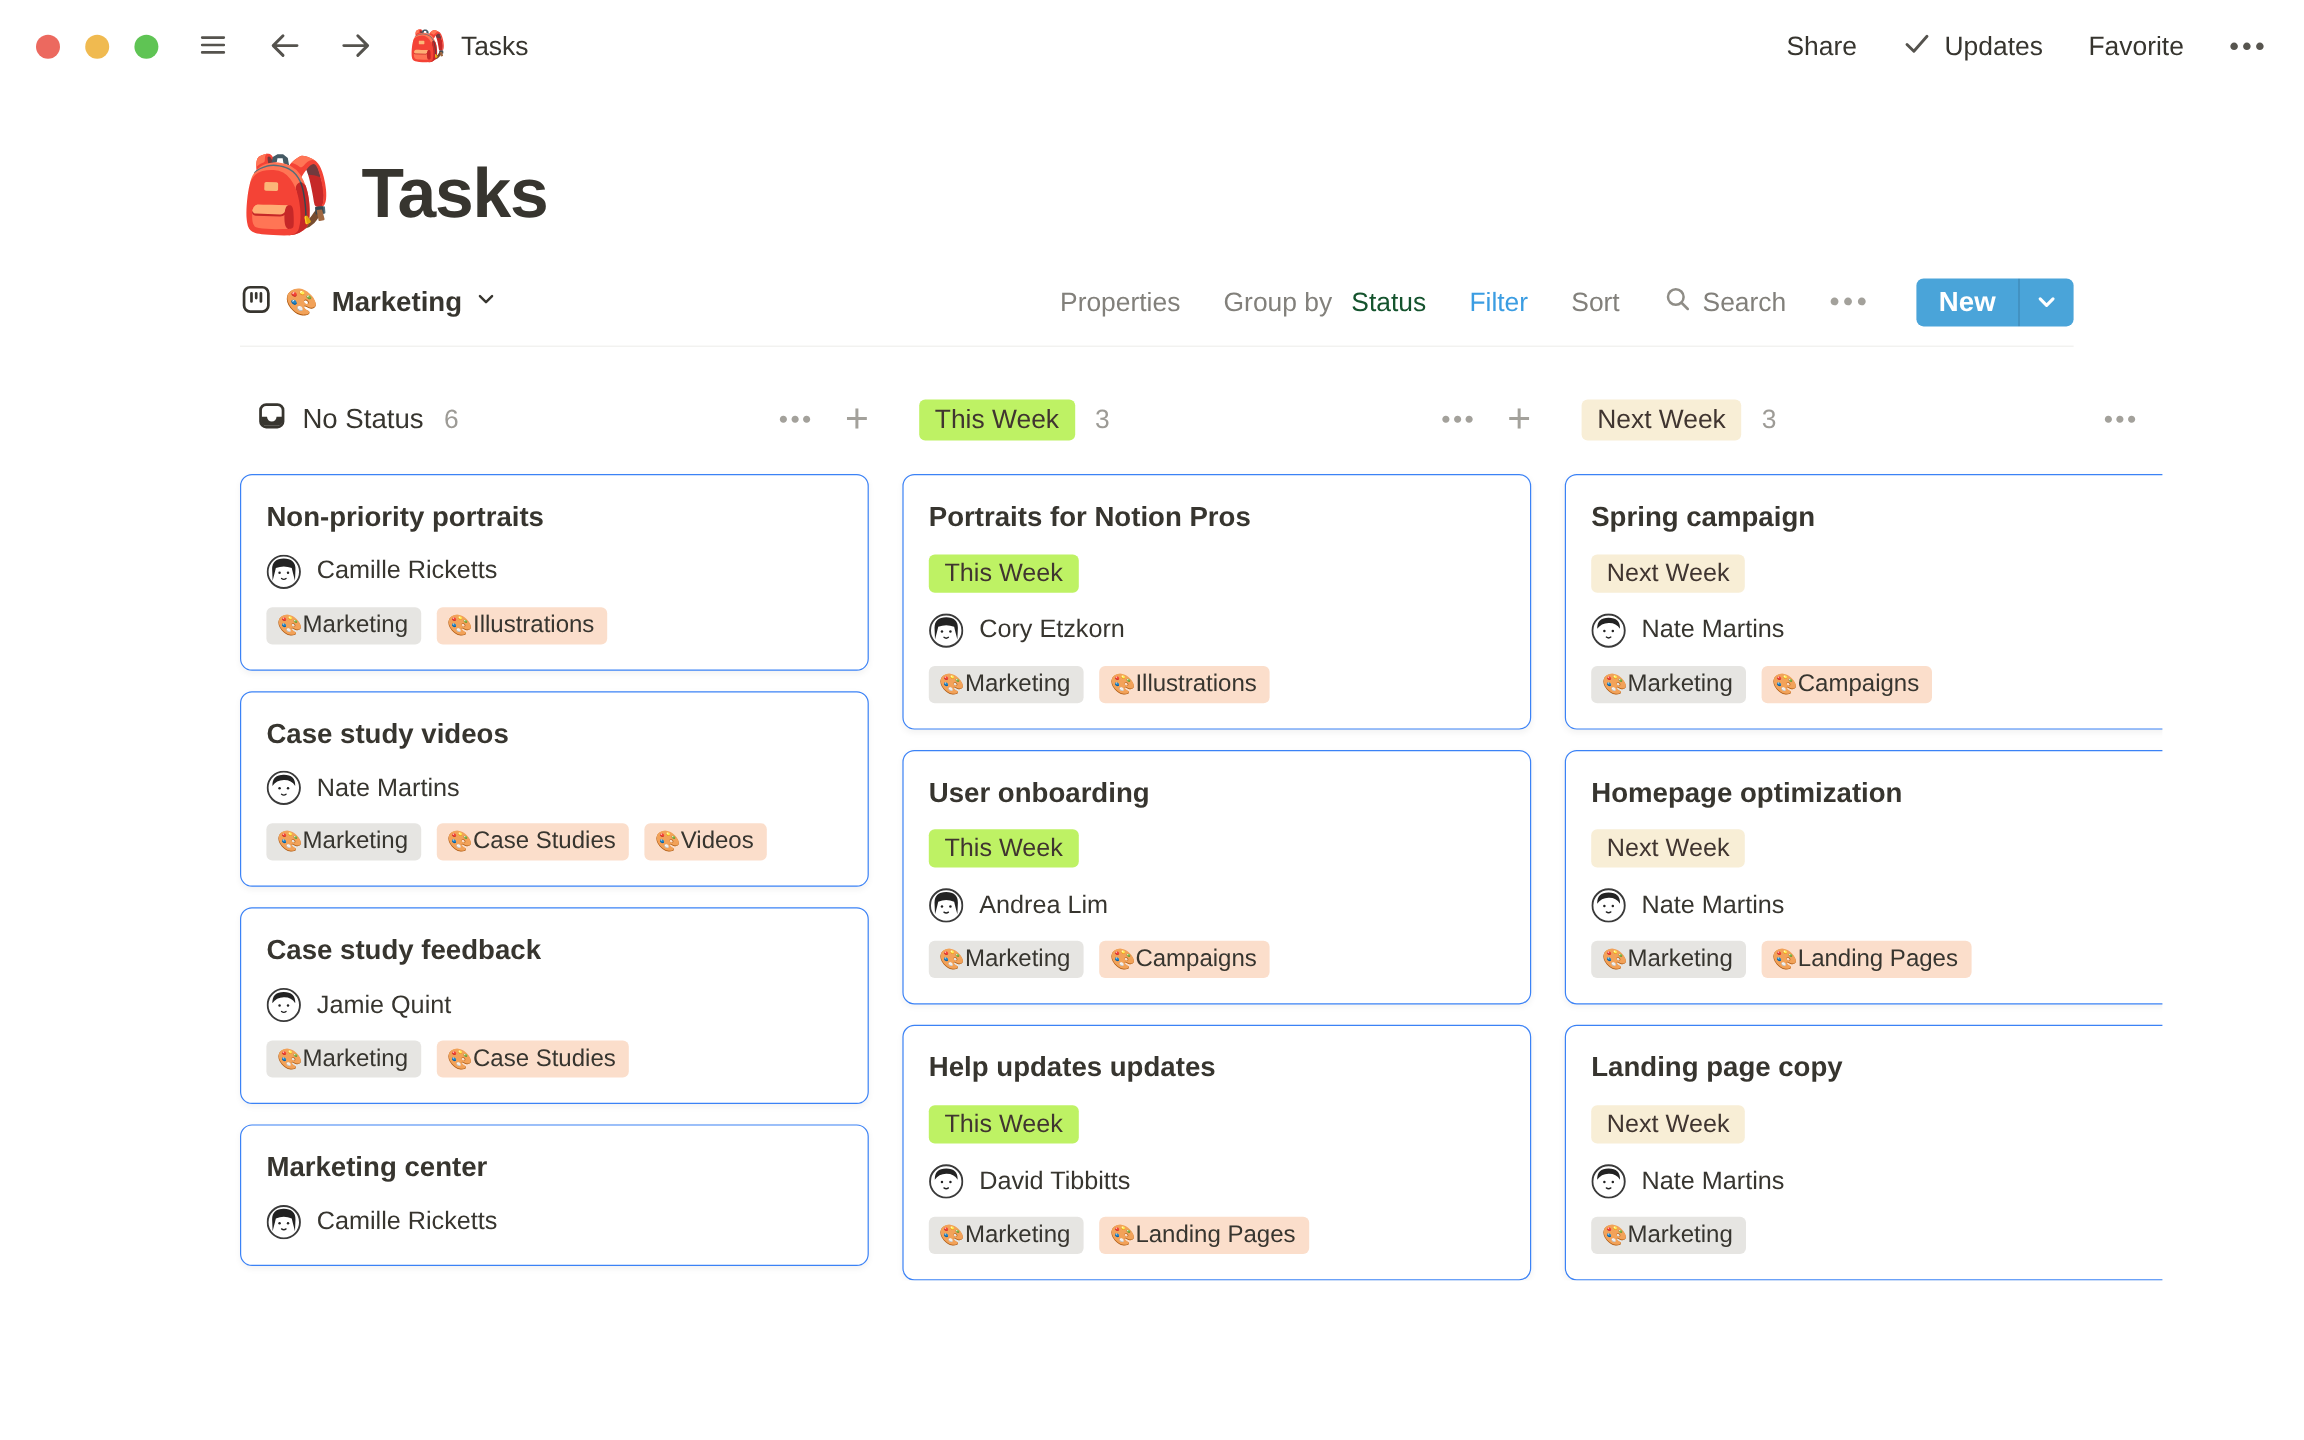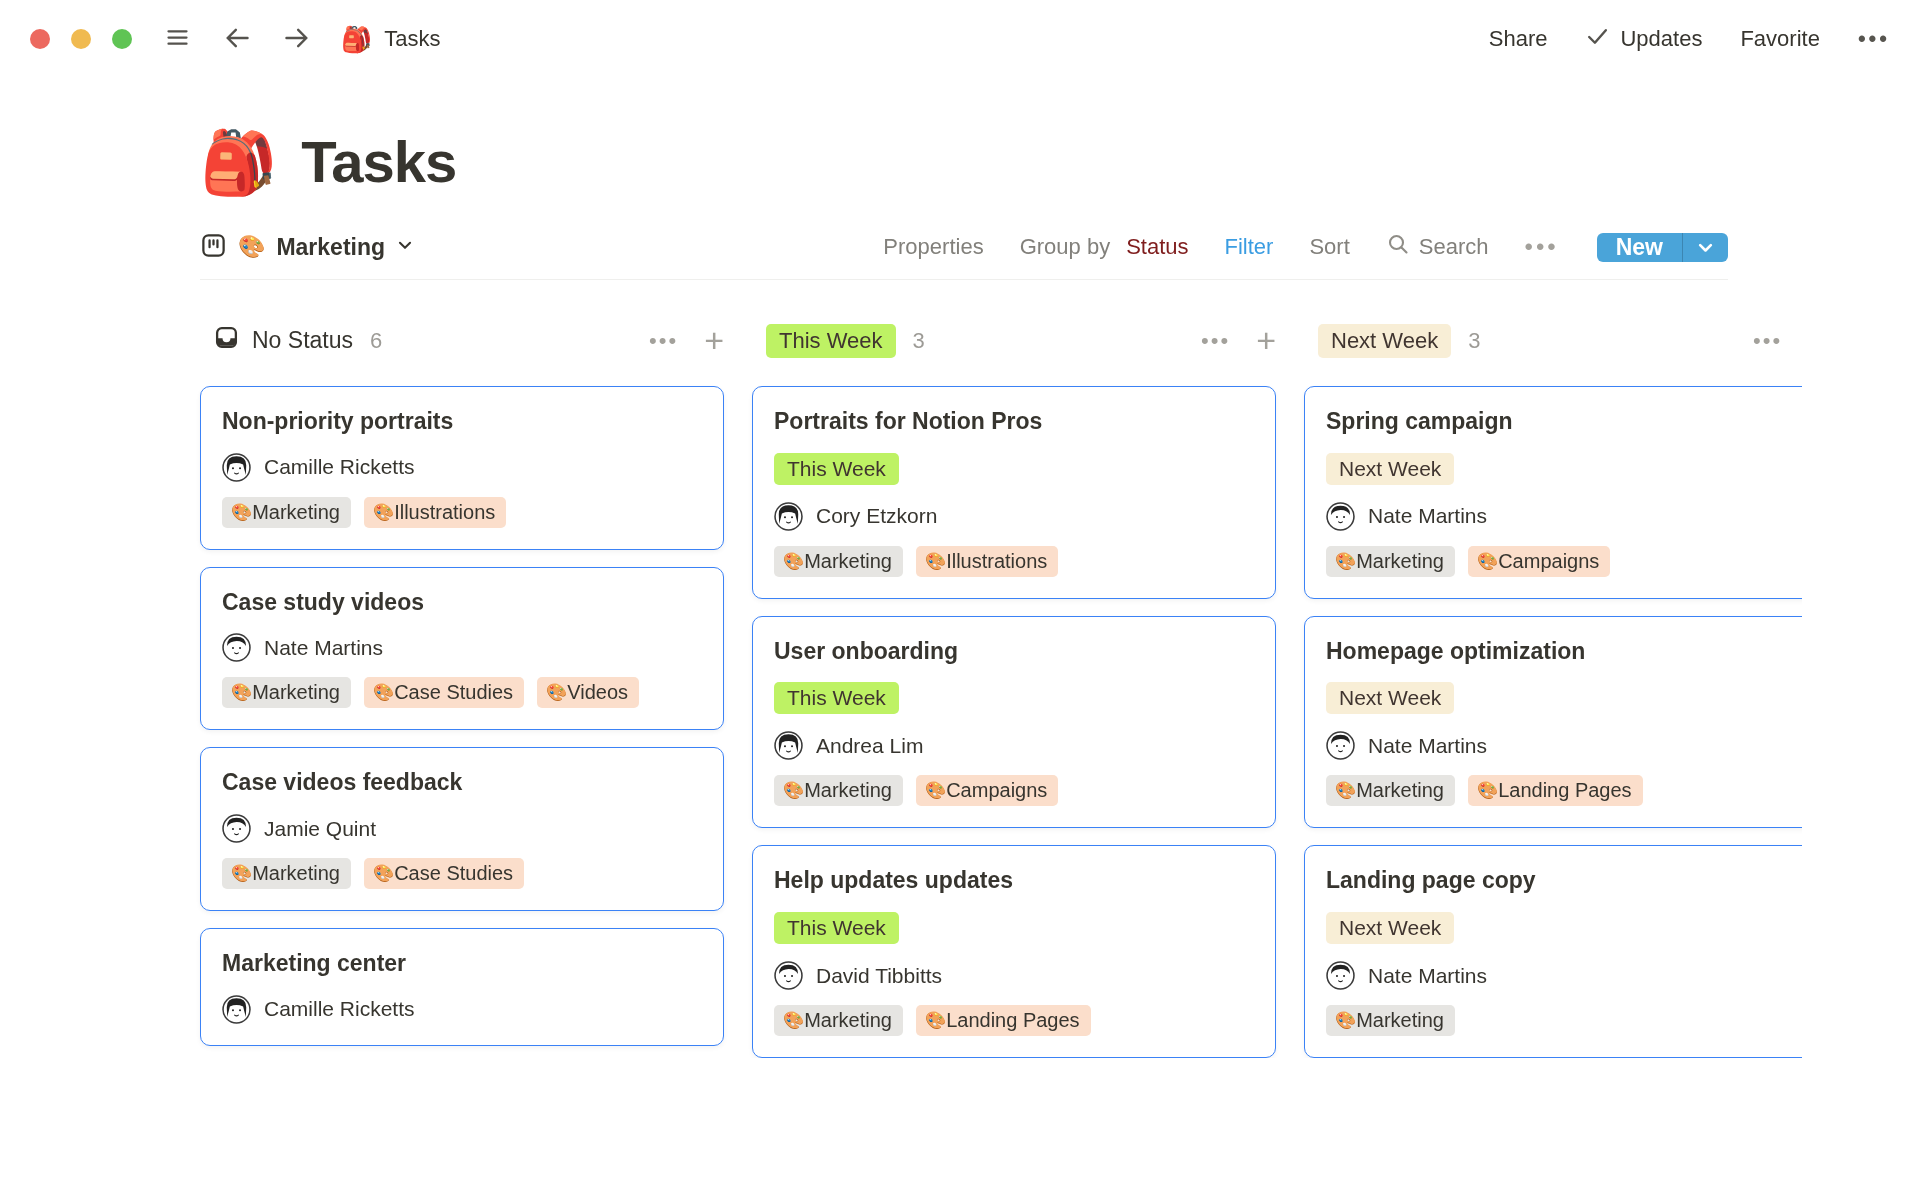--- a/index.html
+++ b/index.html
@@ -26,23 +26,23 @@
   .page-title { font-size: 58px; font-weight: 700; letter-spacing: -1px; line-height: 1.1; }
 
   
   .toolbar { margin: 38px 0 0 200px; width: 1528px; display: flex; align-items: center; justify-content: space-between; padding-bottom: 16px; border-bottom: 1px solid #efefed; }
   .view-switcher { display: flex; align-items: center; gap: 11px; cursor: pointer; }
   .view-switcher .view-label { font-size: 23px; font-weight: 700; }
   .view-switcher .view-emoji { font-size: 22px; }
   .toolbar-actions { display: flex; align-items: center; gap: 36px; font-size: 22px; color: #82807b; }
   .ta-item { background: none; border: none; font: inherit; color: inherit; cursor: pointer; display: flex; align-items: center; gap: 9px; }
   .ta-filter { color: #3b9de2; }
-  .groupby .gb-value { color: #7f1d1d; margin-left: 7px; }
+  .groupby .gb-value { color: #14532d; margin-left: 7px; }
   .toolbar .dots { color: #a3a19b; font-weight: 400; font-size: 24px; }
-  .new-btn { display: flex; align-items: stretch; background: #4aa4d9; border: none; border-radius: 6px; color: #fff; cursor: pointer; overflow: hidden; height: 29px; margin-left: 2px; }
+  .new-btn { display: flex; align-items: stretch; background: #4aa4d9; border: none; border-radius: 6px; color: #fff; cursor: pointer; overflow: hidden; height: 40px; margin-left: 2px; }
   .new-btn .new-label { font-size: 23px; font-weight: 700; display: flex; align-items: center; padding: 0 19px; }
   .new-btn .new-divider { width: 1px; background: rgba(0,0,0,0.18); }
   .new-btn .new-chevron { display: flex; align-items: center; padding: 0 13px; }
 
   
   .board { display: flex; gap: 28px; padding: 42px 0 0 200px; width: 1802px; overflow: hidden; align-items: flex-start; }
   .column { flex: 0 0 524px; width: 524px; }
   .col-header { display: flex; align-items: center; margin-bottom: 26px; padding-left: 14px; height: 38px; }
   .col-title-plain { display: flex; align-items: center; gap: 13px; font-size: 23px; font-weight: 500; }
   .col-badge { font-size: 22px; padding: 4px 13px; border-radius: 5px; color: #403530; white-space: nowrap; }
@@ -263,21 +263,21 @@
   </span>
 
   <span class="tag tag-orange">
     <span class="tag-emoji">🎨</span>
     <span class="tag-label">Videos</span>
   </span>
 </div>
   </div>
 
   <div class="card">
-    <div class="card-title">Case videos feedback</div>
+    <div class="card-title">Case study feedback</div>
 
     <div class="card-row person">
       <span class="avatar av-male">
         <svg width="29" height="29" viewBox="0 0 28 28">
                   <circle cx="14" cy="14" r="13" fill="#fff" stroke="#3a3a3a" stroke-width="1.5"></circle>
                   <path d="M4.8 12.6Q4.6 3.6 14 3.6q9.4 0 9.2 9Q20 7.6 14 7.8q-6 .2-9.2 4.8Z" fill="#222"></path>
                   <circle cx="10.6" cy="14.4" r="1" fill="#222"></circle>
                   <circle cx="17.4" cy="14.4" r="1" fill="#222"></circle>
                   <path d="M12.2 19.2q1.8 1.4 3.6 0" fill="none" stroke="#222" stroke-width="1.1" stroke-linecap="round"></path>
                 </svg>

